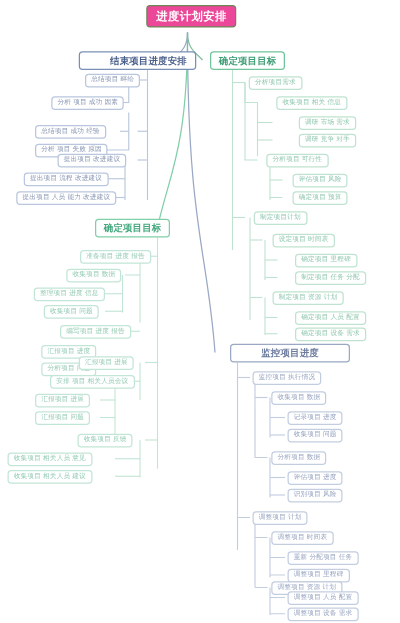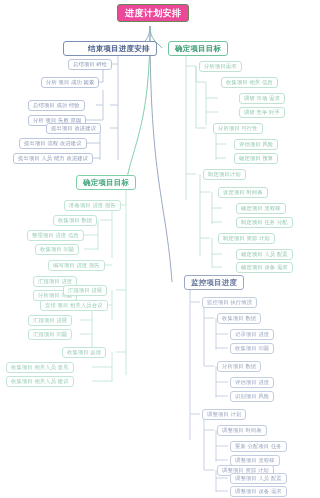--- a/index.html
+++ b/index.html
@@ -39,21 +39,21 @@
   .n-b2{
     background:#ffffff;border:1.3px solid #6fc49a;color:#3f9e75;
     font-size:7.5px;font-weight:bold;height:15px;padding:0 6px;letter-spacing:.2px;
   }
   .n-b3{
     background:#ffffff;border:1.3px solid #7fcfa8;color:#44a87f;
     font-size:7.5px;font-weight:bold;height:15px;padding:0 6px;letter-spacing:.2px;
   }
   .n-b4{
     background:#ffffff;border:1.1px solid #9aa8c4;color:#6b7b9e;
-    font-size:7.5px;font-weight:bold;height:15px;padding:0 6px;letter-spacing:.2px;
+    font-size:7.5px;font-weight:bold;height:15px;padding:0 24px;letter-spacing:.2px;
   }
   
   .leaf{
     background:#ffffff;
     font-size:5.3px;
     height:11px;
     padding:0 4px;
     border-radius:3px;
     letter-spacing:.15px;
   }

